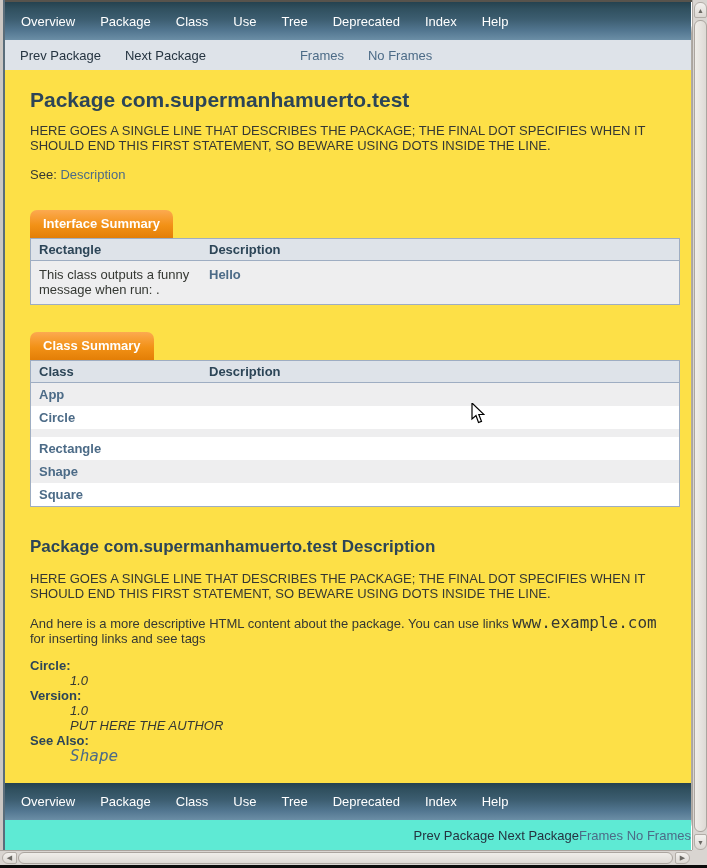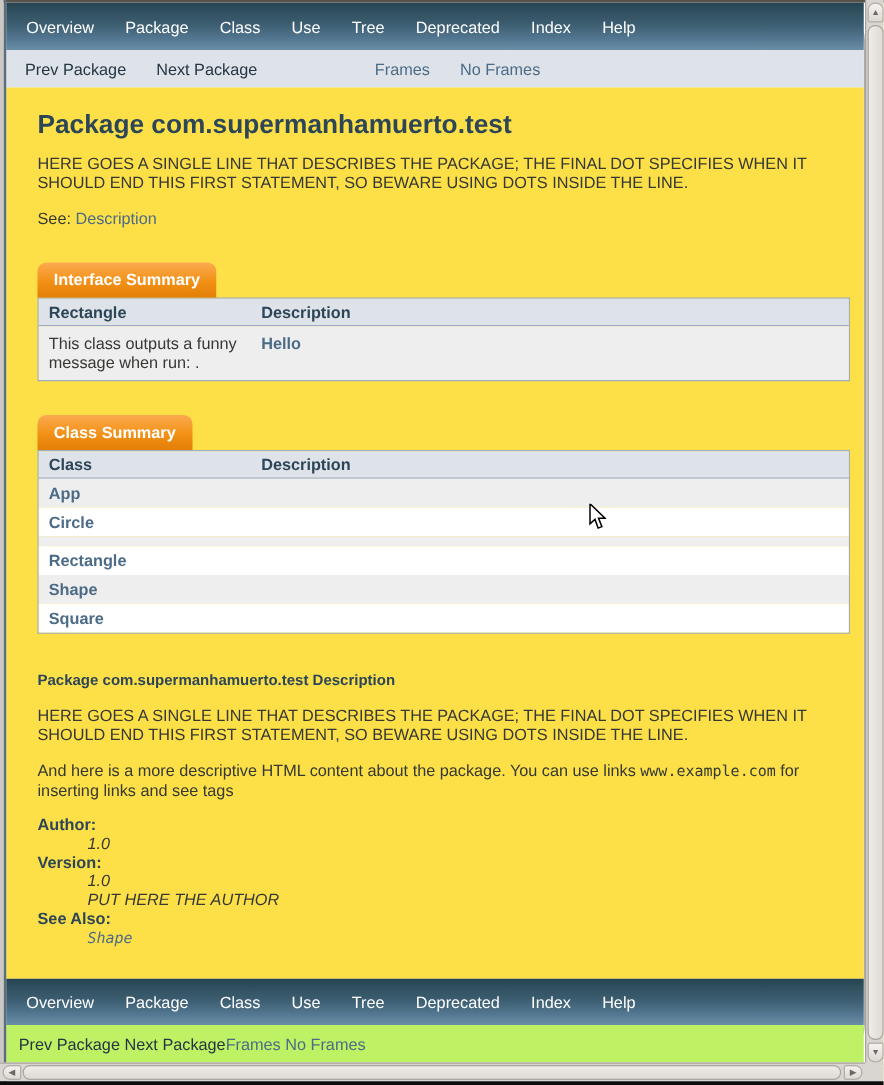--- a/index.html
+++ b/index.html
@@ -60,39 +60,39 @@
   .summary-table { border:1px solid #9eadc2; width:100%; }
   .trow { display:grid; grid-template-columns:170px 1fr; }
   .thead-row { background:#dee3e9; border-bottom:1px solid #9eadc2; }
   .thead-row .cell { font-weight:bold; color:#2c4557; padding:3px 8px; }
   .data-row .cell { padding:4px 8px; }
   .data-row.tall .cell { padding:6px 8px 7px; }
   .data-row.odd { background:#eeeeef; }
   .data-row.even { background:#ffffff; }
   .name-link { font-weight:bold; }
 
-  h2.dtitle { margin:30px 25px 0; font-size:12px; font-weight:bold; color:#2c4557; }
+  h2.dtitle { margin:30px 25px 0; font-size:17px; font-weight:bold; color:#2c4557; }
   p.dpara { margin:14px 25px 0; max-width:650px; line-height:15px; }
-  .mono { font-family:"DejaVu Sans Mono","Liberation Mono",monospace; font-size:12px; }
+  .mono { font-family:"DejaVu Sans Mono","Liberation Mono",monospace; font-size:16px; }
 
   dl.tags { margin:12px 25px 0; line-height:15px; }
   dl.tags dt { font-weight:bold; color:#2c4557; }
   dl.tags dd { margin-left:40px;font-style:italic; }
 
   
   .botnav {
     height:37px; flex:0 0 37px;
     background:linear-gradient(180deg,#25424f 0%,#30505f 18%,#3c5d70 45%,#527690 75%,#6b8ea6 100%);
     display:flex; align-items:center; padding-left:10px;
   }
   .botnav ul { list-style:none; display:flex; }
   .botnav li { color:#fff; margin-right:13px; padding:2px 6px; cursor:default; }
   .botsubnav {
-    height:30px; flex:0 0 30px; background:#bef264;
-    display:flex; align-items:center; padding-left:10px; color:#253441;
+    height:30px; flex:0 0 30px; background:#5eead4;
+    display:flex; align-items:center; padding-left:10px; color:#253441;justify-content:flex-end;
   }
 
   
   .vscroll {
     position:absolute; right:0; top:0; width:15px; height:852px;
     background:#d9d5d1; border-left:1px solid #aaa49e; z-index:6;
   }
   .vscroll .btn, .hscroll .btn {
     position:absolute; background:linear-gradient(180deg,#f4f2ef,#dcd8d3);
     border:1px solid #b2ada7; display:flex; align-items:center; justify-content:center;
@@ -212,21 +212,21 @@
       </div>
     </div>
 
     <h2 class="dtitle">Package com.supermanhamuerto.test Description</h2>
 
     <p class="dpara">HERE GOES A SINGLE LINE THAT DESCRIBES THE PACKAGE; THE FINAL DOT SPECIFIES WHEN IT SHOULD END THIS FIRST STATEMENT, SO BEWARE USING DOTS INSIDE THE LINE.</p>
 
     <p class="dpara"><span>And here is a more descriptive HTML content about the package. You can use links </span><span class="mono">www.example.com</span><span> for inserting links and see tags</span></p>
 
     <dl class="tags">
-      <dt>Author:</dt>
+      <dt>Circle:</dt>
       <dd>1.0</dd>
       <dt>Version:</dt>
       <dd>1.0</dd>
       <dd>PUT HERE THE AUTHOR</dd>
       <dt>See Also:</dt>
       <dd><a class="lnk mono">Shape</a></dd>
     </dl>
 
   </div>
 

